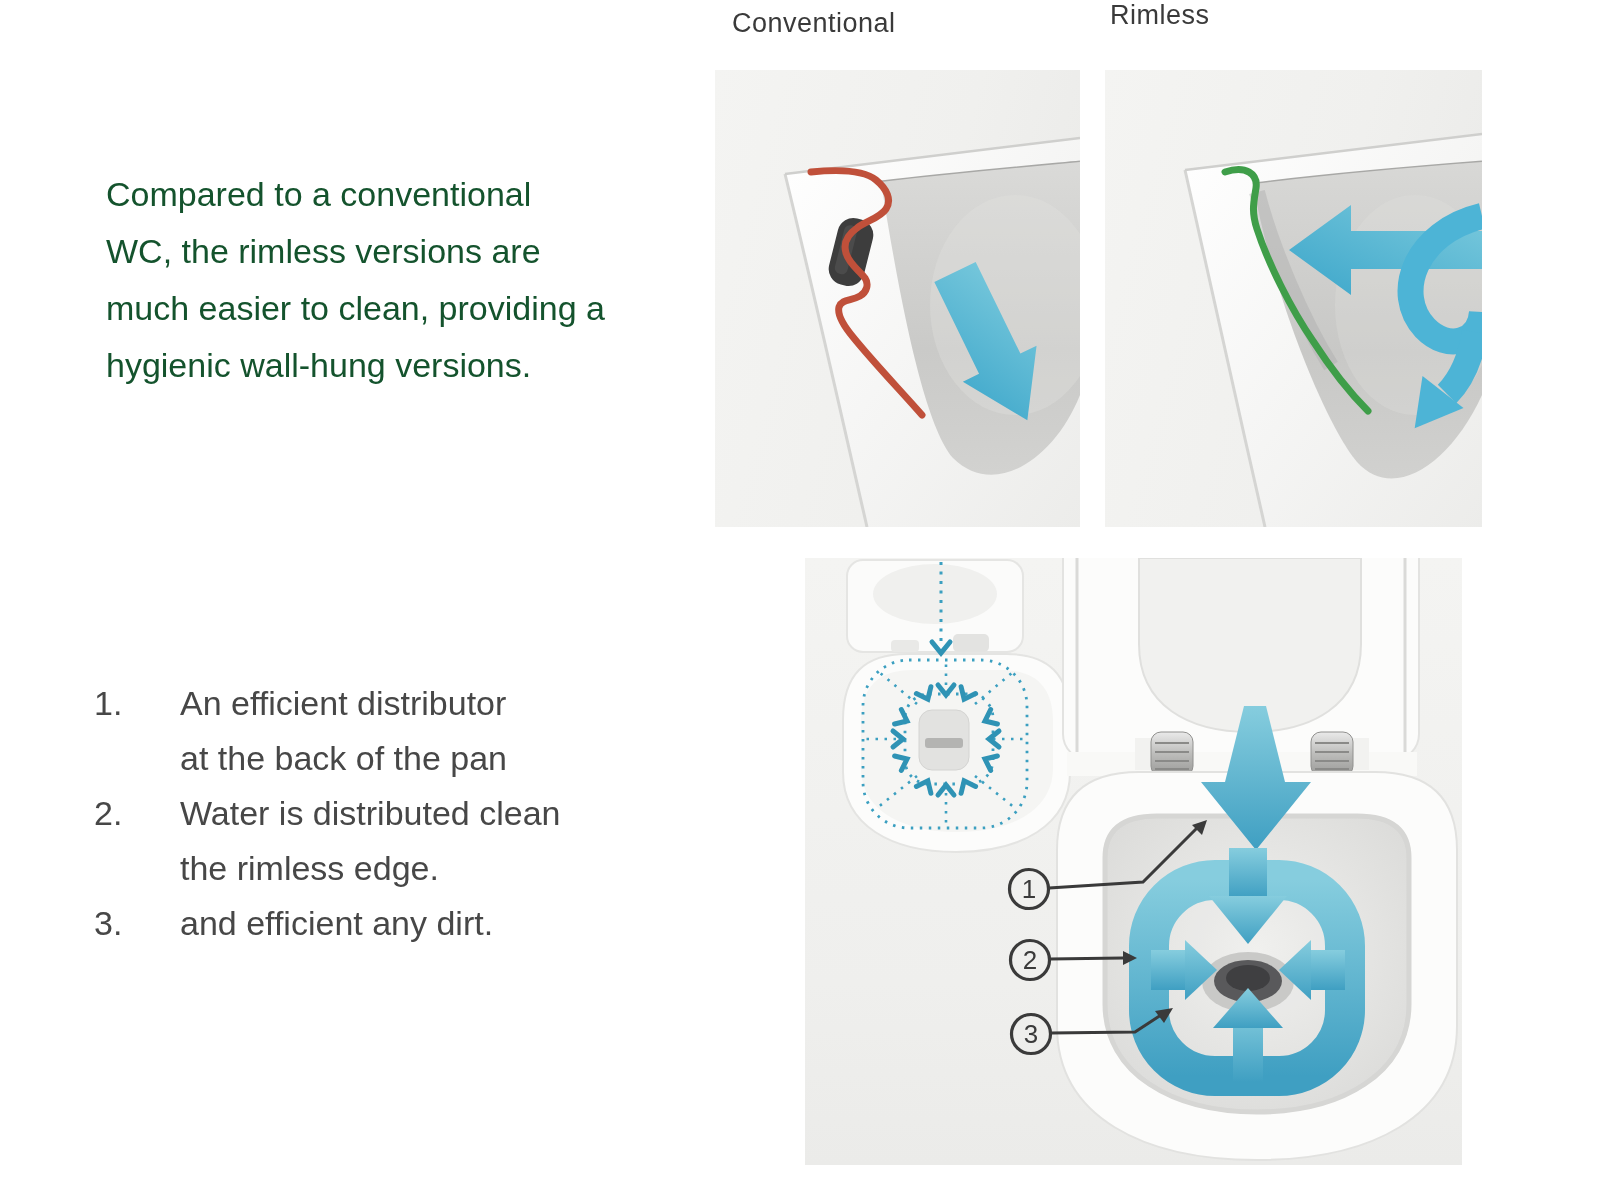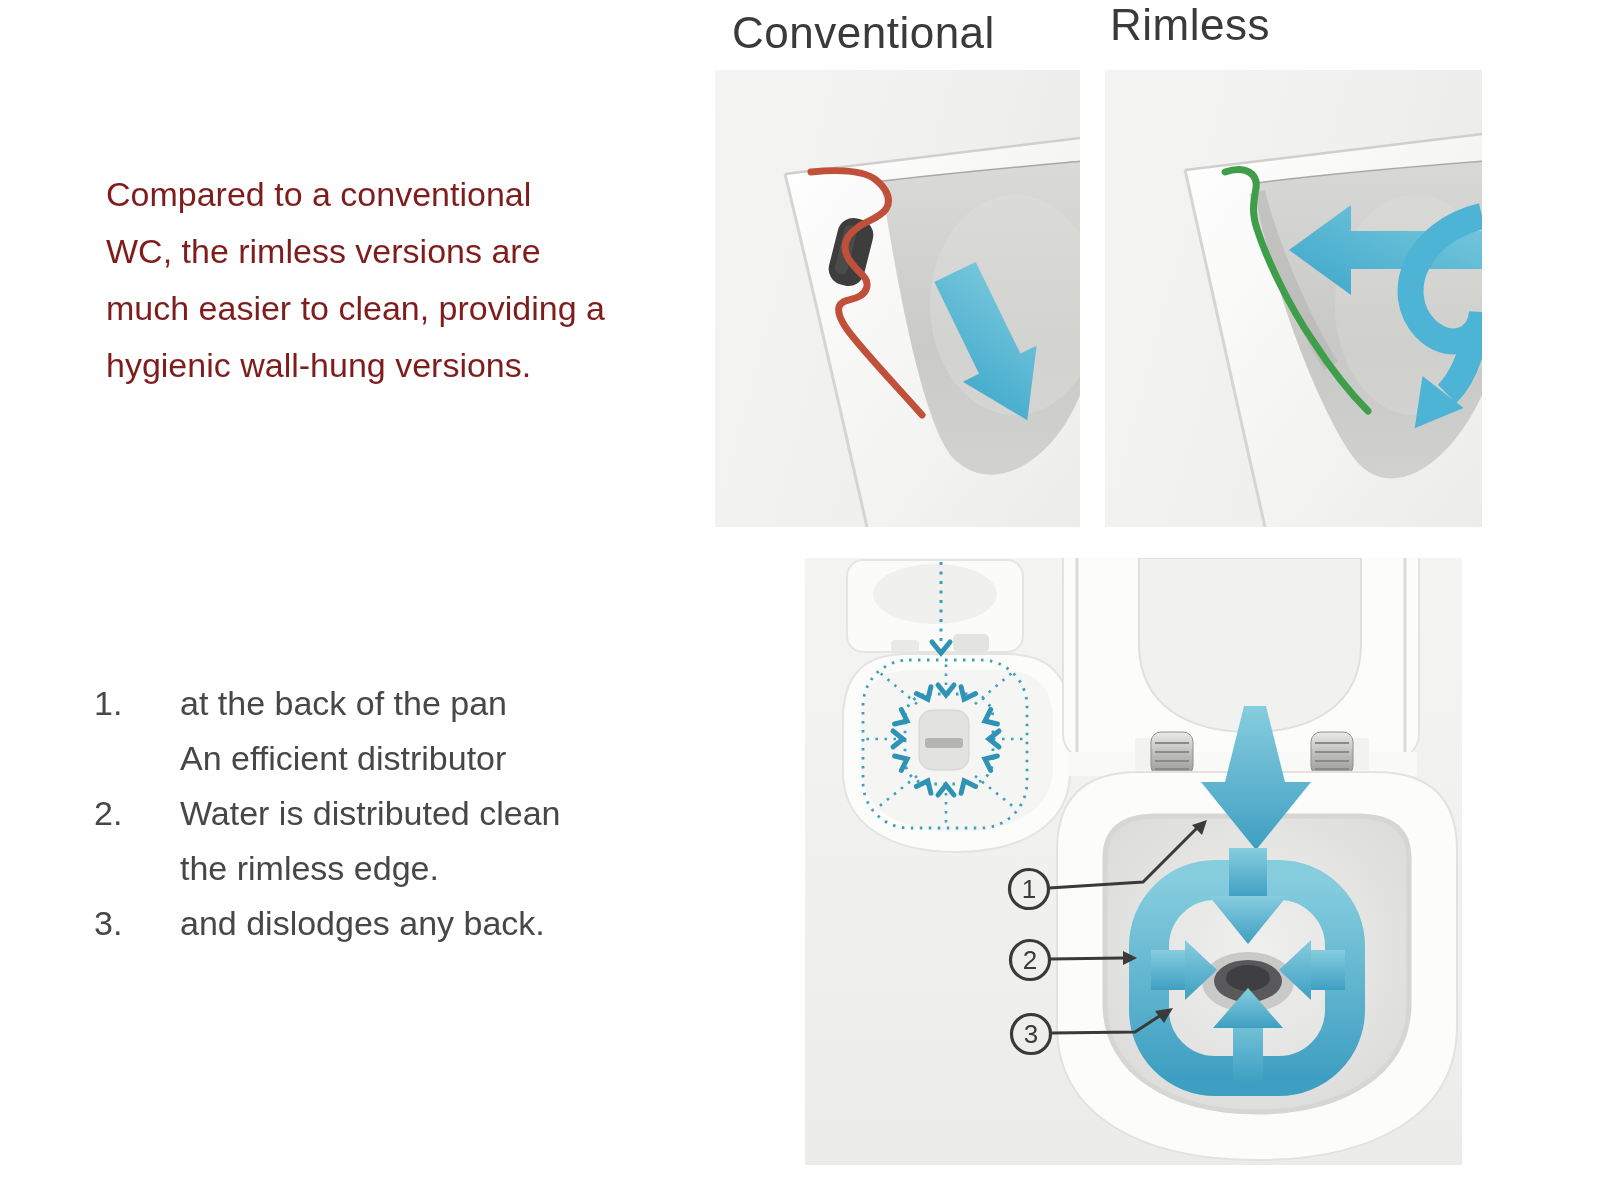--- a/index.html
+++ b/index.html
@@ -1,22 +1,22 @@
 <!DOCTYPE html>
 <html><head>
 <meta charset="utf-8">
 <style>
   html,body{margin:0;padding:0;background:#ffffff;}
   body{width:1600px;height:1200px;position:relative;font-family:"Liberation Sans",sans-serif;
        -webkit-font-smoothing:antialiased;}
   .canvas{position:absolute;inset:0;width:1600px;height:1200px;overflow:hidden;background:#fff;}
-  .col-label{position:absolute;font-size:44px;color:#3a3a3a;letter-spacing:0.5px;}
+  .col-label{position:absolute;font-size:27px;color:#3a3a3a;letter-spacing:0.5px;}
   .label-conv{left:732px;top:8px;}
   .label-riml{left:1110px;top:0;}
-  .intro{position:absolute;left:106px;top:166px;width:640px;font-size:34px;line-height:57px;color:#7f1d1d;}
+  .intro{position:absolute;left:106px;top:166px;width:640px;font-size:34px;line-height:57px;color:#14532d;}
   .intro span{display:block;}
   .steps{position:absolute;left:94px;top:676px;width:590px;font-size:34px;line-height:55px;color:#474747;}
   .step{display:flex;margin:0;}
   .step .num{width:86px;flex:none;}
   .step .lines{flex:1;}
   .step .lines span{display:block;}
   .panel{position:absolute;overflow:hidden;}
   .panel-conv{left:715px;top:70px;width:365px;height:457px;
       background:linear-gradient(105deg,#f4f4f2 0%,#f0f0ee 55%,#e9e9e7 100%);}
   .panel-riml{left:1105px;top:70px;width:377px;height:457px;
@@ -226,32 +226,32 @@
         <path d="M246,475 L330,474 L356,457" stroke="#3a3a3a" stroke-width="3" fill="none"></path>
         <polygon points="368,450 359,465 350,453" fill="#3a3a3a"></polygon>
       </g>
     </svg>
   </div>
 
   <div class="steps">
     <div class="step">
       <span class="num">1.</span>
       <span class="lines">
+        <span>An efficient distributor</span>
         <span>at the back of the pan</span>
-        <span>An efficient distributor</span>
       </span>
     </div>
     <div class="step">
       <span class="num">2.</span>
       <span class="lines">
         <span>Water is distributed clean</span>
         <span>the rimless edge.</span>
       </span>
     </div>
     <div class="step">
       <span class="num">3.</span>
       <span class="lines">
-        <span>and dislodges any back.</span>
+        <span>and efficient any dirt.</span>
       </span>
     </div>
   </div>
 
 </div>
 
 </body></html>

